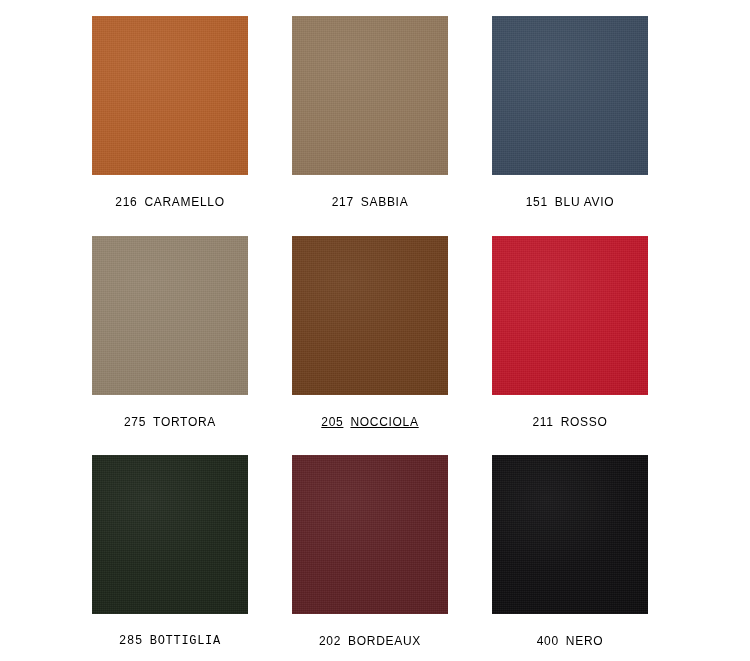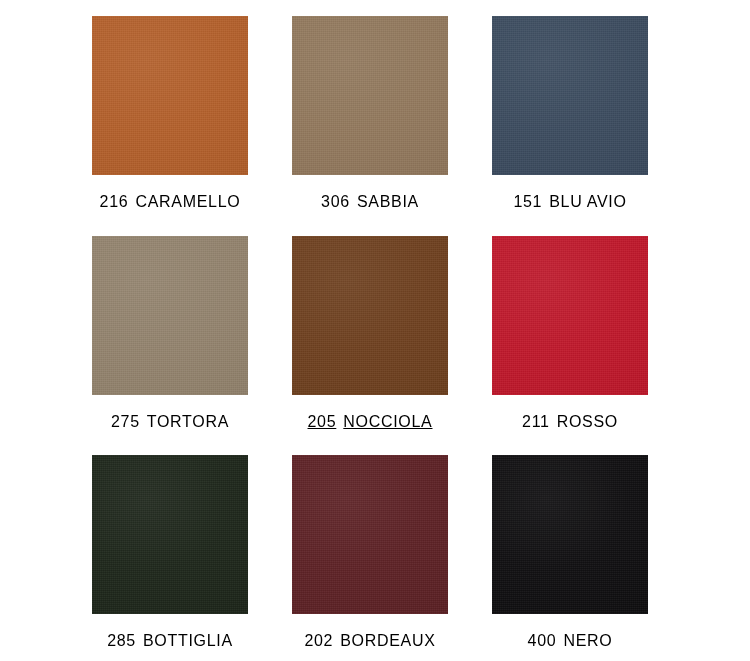--- a/index.html
+++ b/index.html
@@ -38,21 +38,21 @@
     align-items: center;
   }
 
   
   .cell-r1c1 { grid-column: 2; grid-row: 2 / span 2; }
   .cell-r1c2 { grid-column: 4; grid-row: 2 / span 2; }
   .cell-r1c3 { grid-column: 6; grid-row: 2 / span 2; }
   .cell-r2c1 { grid-column: 2; grid-row: 4 / span 2; }
   .cell-r2c2 { grid-column: 4; grid-row: 4 / span 2; text-decoration: underline; }
   .cell-r2c3 { grid-column: 6; grid-row: 4 / span 2; }
-  .cell-r3c1 { grid-column: 2; grid-row: 6 / span 2; }
+  .cell-r3c1 { grid-column: 2; grid-row: 6 / span 2; font-family: Liberation Mono, monospace; }
   .cell-r3c2 { grid-column: 4; grid-row: 6 / span 2; }
   .cell-r3c3 { grid-column: 6; grid-row: 6 / span 2; }
 
   .swatch-chip {
     width: 156px;
     height: 159px;
     position: relative;
     overflow: hidden;
     flex: 0 0 auto;
   }
@@ -82,21 +82,21 @@
         ellipse 120% 100% at 35% 28%,
         rgba(255,255,255,0.055) 0%,
         rgba(255,255,255,0.015) 45%,
         rgba(0,0,0,0.045) 100%
       );
     mix-blend-mode: normal;
   }
 
   .swatch-label {
     margin-top: 18px;
-    font-size: 16px;
+    font-size: 12px;
     line-height: 18px;
     color: #000000;
     letter-spacing: 0.7px;
     white-space: nowrap;
     text-align: center;
     font-weight: 400;
   }
 
   .swatch-code {
     margin-right: 7px;
@@ -111,21 +111,21 @@
     <div class="swatch-cell cell-r1c1">
       <div class="swatch-chip" style="background-color: rgb(180, 95, 41);"></div>
       <div class="swatch-label">
         <span class="swatch-code">216</span><span class="swatch-name">CARAMELLO</span>
       </div>
     </div>
 
     <div class="swatch-cell cell-r1c2">
       <div class="swatch-chip" style="background-color: rgb(146, 120, 92);"></div>
       <div class="swatch-label">
-        <span class="swatch-code">306</span><span class="swatch-name">SABBIA</span>
+        <span class="swatch-code">217</span><span class="swatch-name">SABBIA</span>
       </div>
     </div>
 
     <div class="swatch-cell cell-r1c3">
       <div class="swatch-chip" style="background-color: rgb(58, 74, 94);"></div>
       <div class="swatch-label">
         <span class="swatch-code">151</span><span class="swatch-name">BLU AVIO</span>
       </div>
     </div>
 

